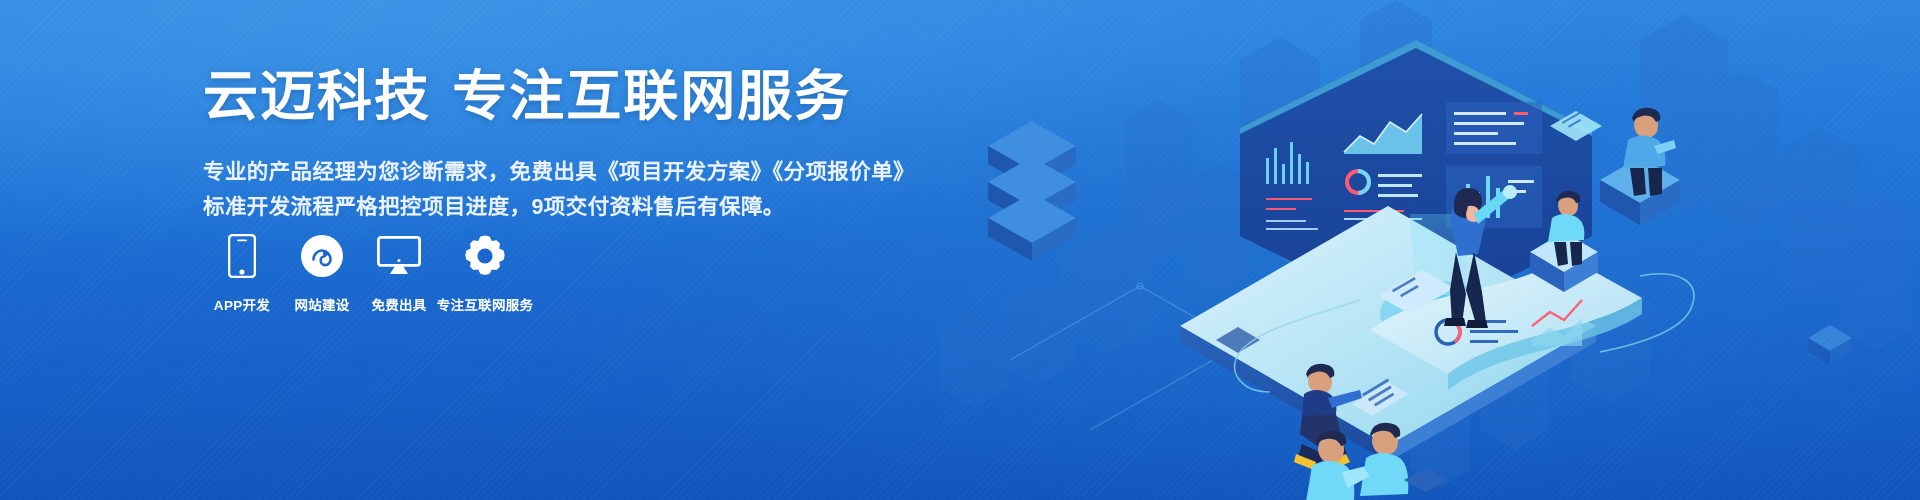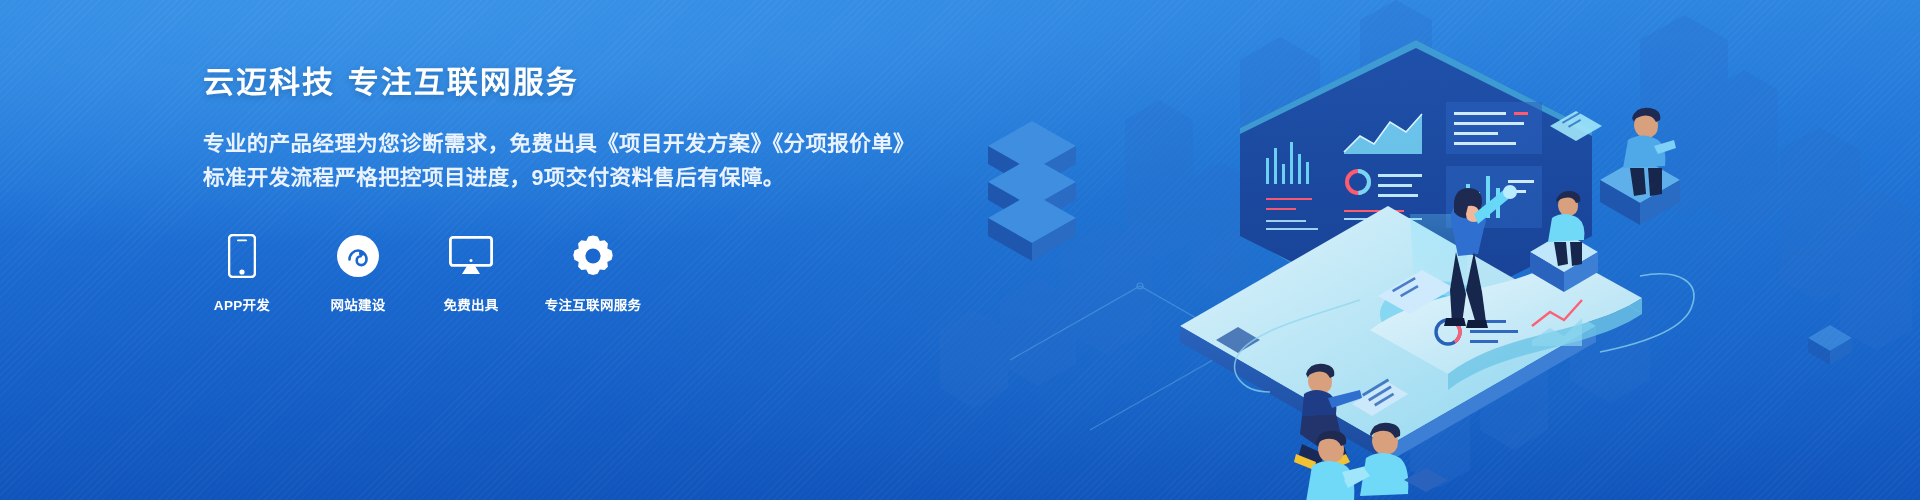--- a/index.html
+++ b/index.html
@@ -24,32 +24,32 @@
   
   .glow{
     position:absolute;inset:0;pointer-events:none;
     background:radial-gradient(60% 70% at 68% 55%, rgba(35,120,205,.45) 0%, rgba(21,95,198,0) 70%);
   }
 
   
   .copy{position:absolute;left:203px;top:64px;width:760px;}
   .title{
     font-family:"DejaVu Sans","Liberation Sans",sans-serif;
-    font-weight:700;color:#ffffff;font-size:31px;line-height:1.18;
+    font-weight:700;color:#ffffff;font-size:55px;line-height:1.18;
     letter-spacing:2px;margin:0 0 26px 0;white-space:nowrap;
     text-shadow:0 2px 6px rgba(0,30,80,.25);
   }
   .sub{margin:0;padding:0;list-style:none;}
   .sub li{
     color:#eaf3ff;font-size:21.5px;line-height:1.62;letter-spacing:.4px;
     white-space:nowrap;font-weight:700;
   }
 
   
-  .services{position:absolute;left:203px;top:233px;display:flex;align-items:flex-start;gap:36px;}
+  .services{position:absolute;left:203px;top:233px;display:flex;align-items:flex-start;}
   .svc{display:flex;flex-direction:column;align-items:center;width:74px;margin-right:2px;}
   .svc .ico{height:46px;display:flex;align-items:center;justify-content:center;}
   .svc .ico svg{display:block;}
   .svc .lbl{
     margin-top:15px;color:#ffffff;font-size:13.5px;font-weight:700;
     letter-spacing:.3px;white-space:nowrap;
   }
   .svc.w1{width:78px}.svc.w2{width:78px}.svc.w3{width:78px}
   .svc.w4{width:72px}.svc.w5{width:96px}
 

